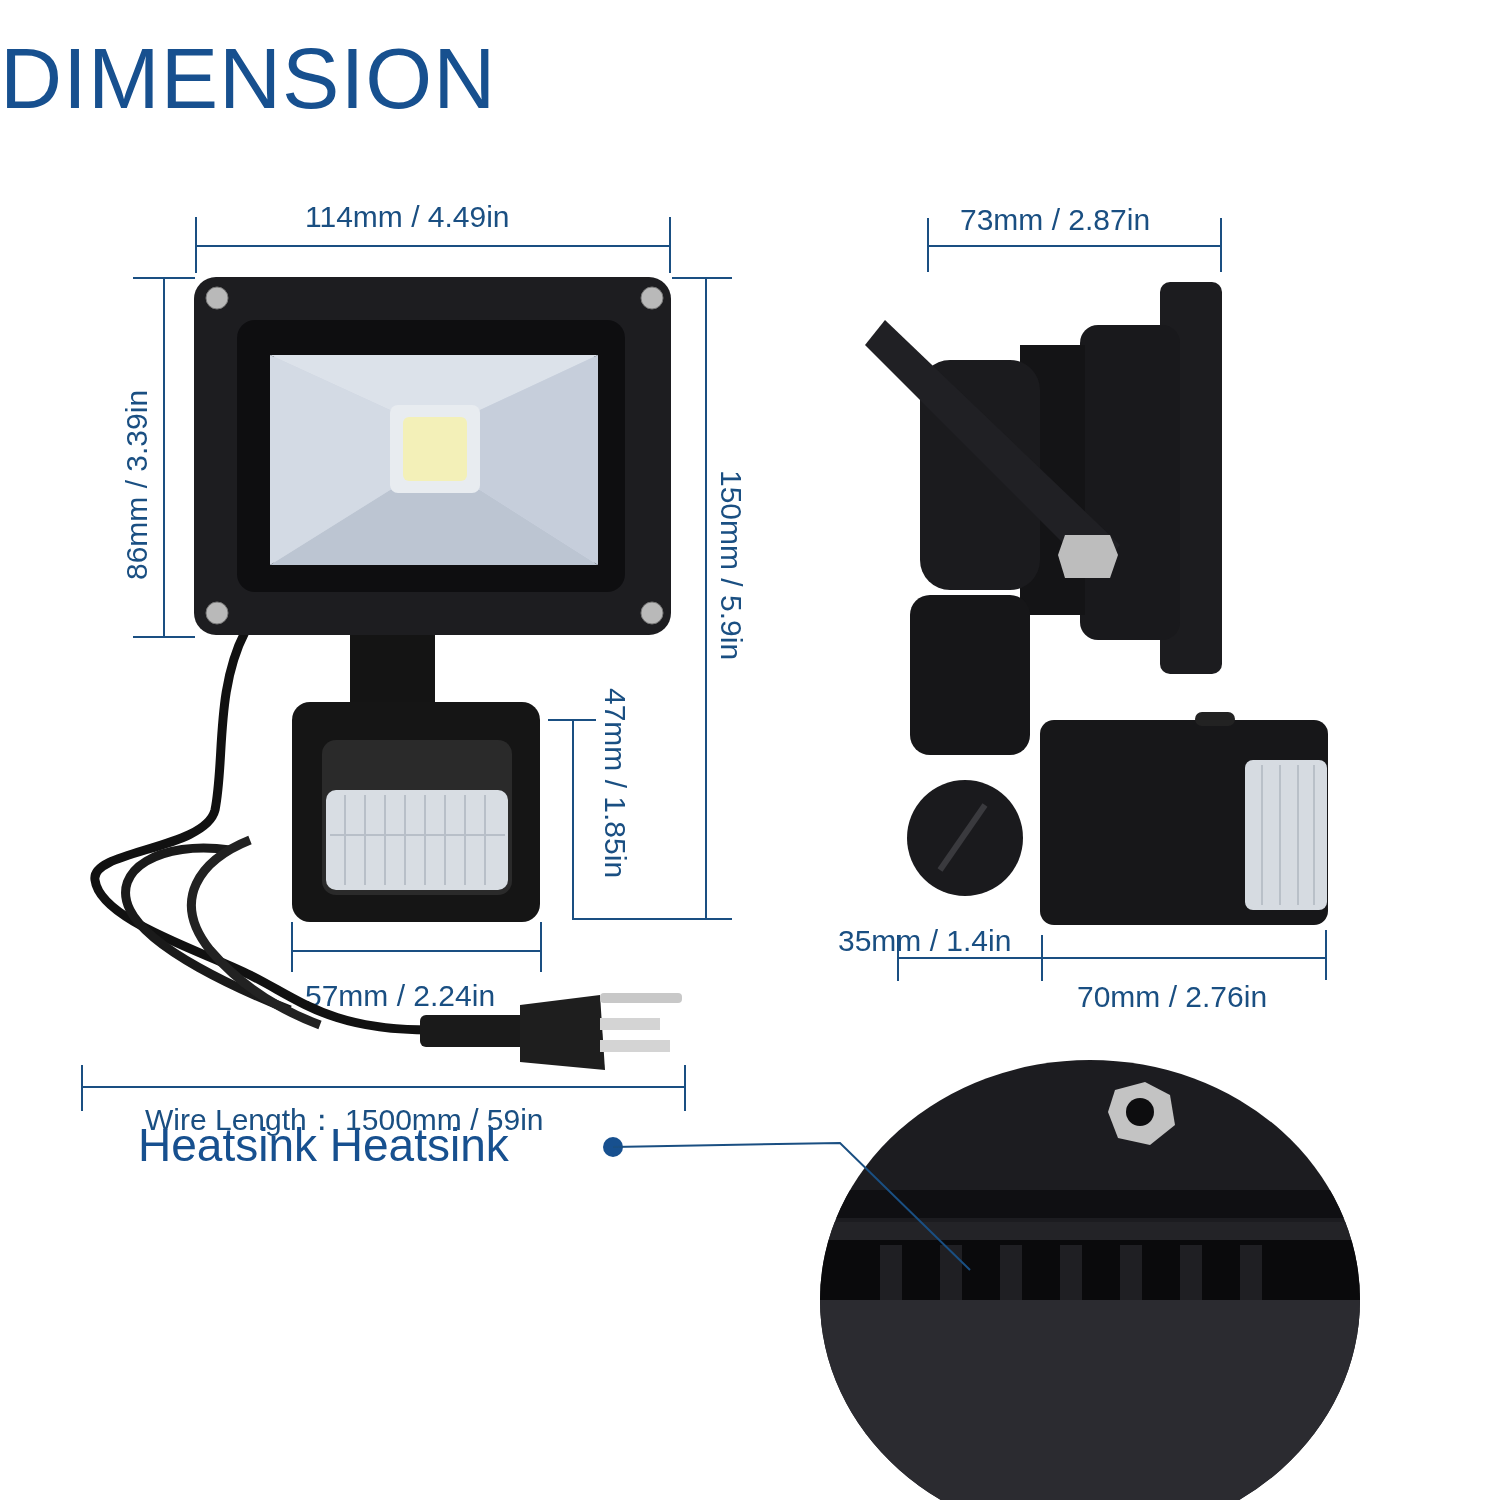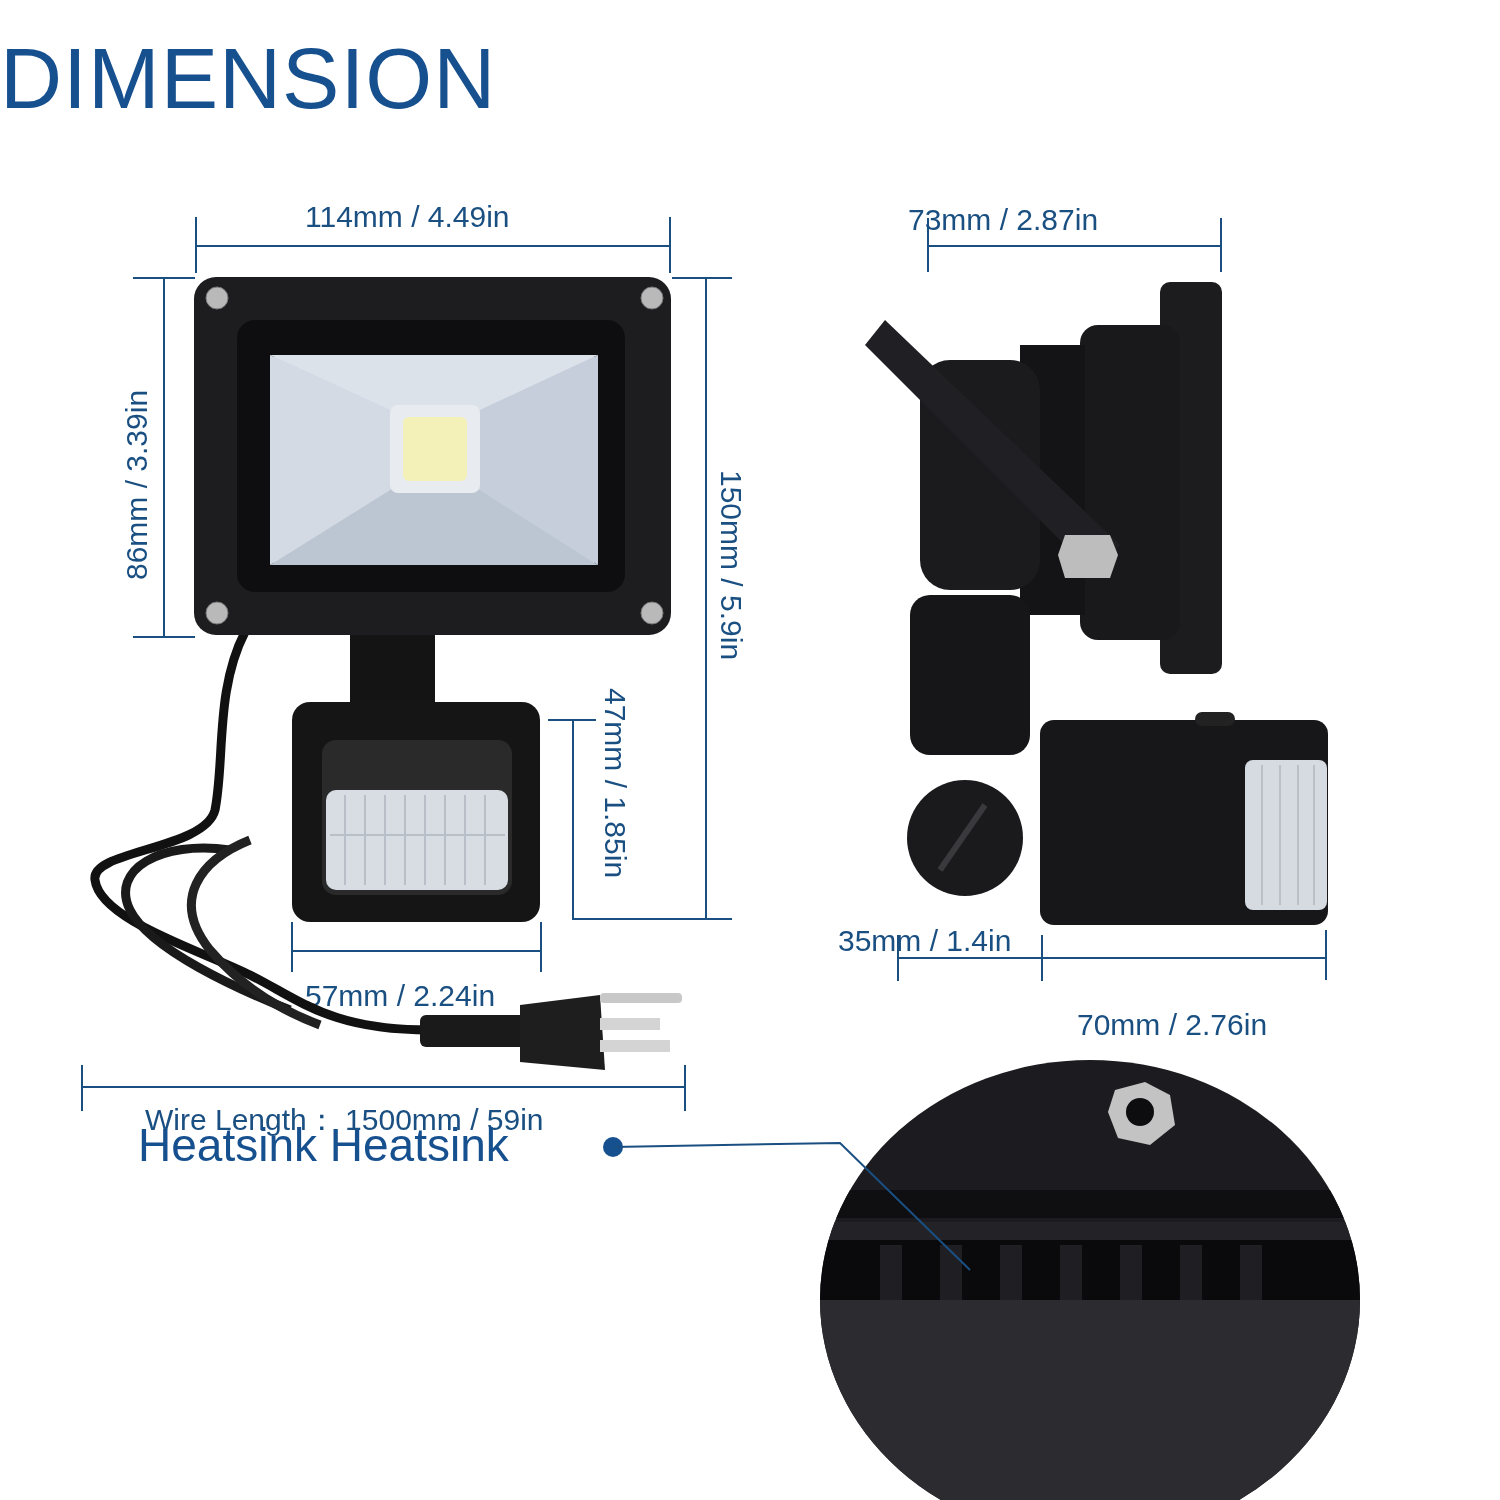--- a/index.html
+++ b/index.html
@@ -97,28 +97,28 @@
       <circle cx="217" cy="613" r="11"></circle>
         <circle cx="652" cy="613" r="11"></circle>
     </g>
   </svg>
 </div>
 
 <div>
   <div class="vline" style="left:927px;top:218px;height:54px;"></div>
   <div class="vline" style="left:1220px;top:218px;height:54px;"></div>
   <div class="hline" style="left:927px;top:245px;width:295px;"></div>
-  <div class="dim-text" style="left:908px;top:203px;">73mm / 2.87in</div>
+  <div class="dim-text" style="left:960px;top:203px;">73mm / 2.87in</div>
 
   <div class="vline" style="left:897px;top:935px;height:46px;"></div>
   <div class="vline" style="left:1041px;top:935px;height:46px;"></div>
   <div class="vline" style="left:1325px;top:930px;height:50px;"></div>
   <div class="hline" style="left:897px;top:957px;width:430px;"></div>
   <div class="dim-text" style="left:838px;top:924px;">35mm / 1.4in</div>
-  <div class="dim-text" style="left:1077px;top:980px;margin-top:28px;">70mm / 2.76in</div>
+  <div class="dim-text" style="left:1077px;top:980px;">70mm / 2.76in</div>
 
   <svg style="left:0;top:0;" width="1500" height="1000">
 
     <rect x="1160" y="282" width="62" height="392" rx="10" fill="#1c1c1f"></rect>
     <rect x="1080" y="325" width="100" height="315" rx="18" fill="#19191c"></rect>
     <rect x="1020" y="345" width="65" height="270" fill="#141416"></rect>
     <rect x="920" y="360" width="120" height="230" rx="30" fill="#1b1b1e"></rect>
 
     <polygon points="865,345 885,320 1120,545 1095,575" fill="#202024"></polygon>
     <polygon points="1065,535 1110,535 1118,555 1110,578 1065,578 1058,555" fill="#bdbdbd"></polygon>

